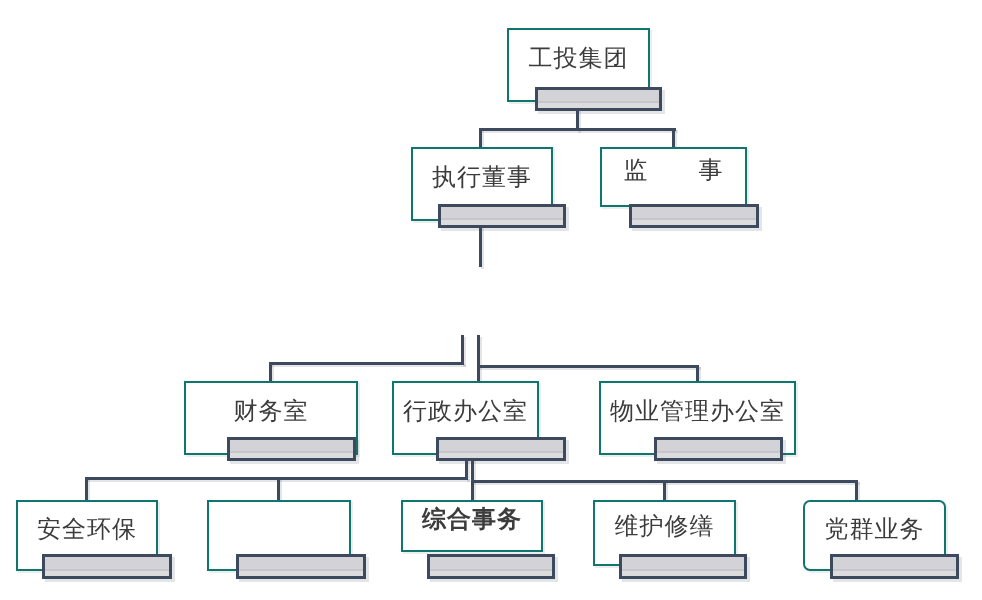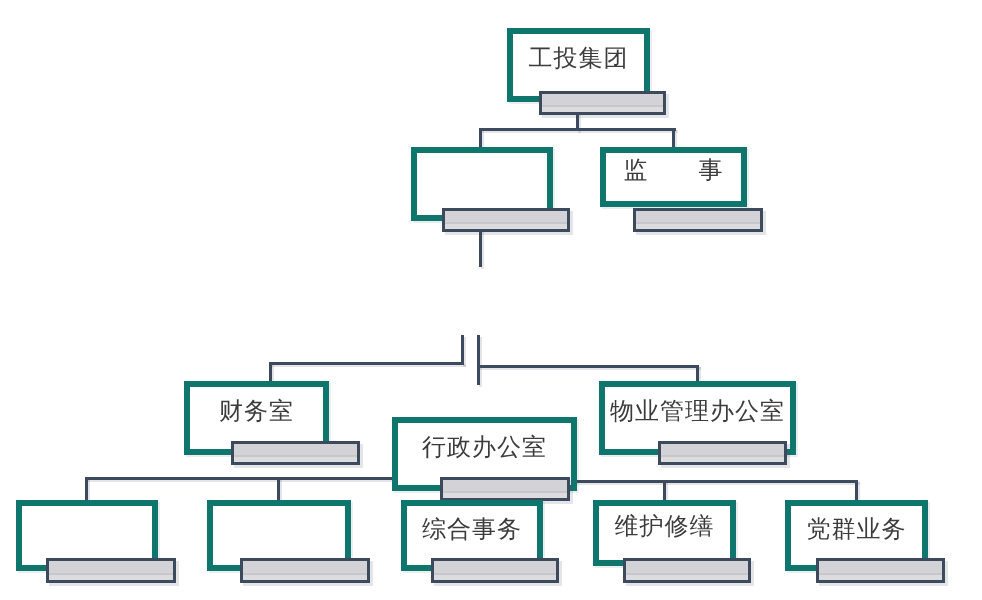--- a/index.html
+++ b/index.html
@@ -21,21 +21,21 @@
     background: #3d4a5e;
     box-shadow: 2px 2px 0 rgba(61, 74, 94, 0.14);
   }
   .vline { width: 3px; }
   .hline { height: 3px; }
   
   .node {
     position: absolute;
     box-sizing: border-box;
     background: #ffffff;
-    border: 6px solid #0f766e;
+    border: 2px solid #0f766e;
     box-shadow: 2px 2px 0 rgba(61, 74, 94, 0.10);
   }
   .node-label {
     position: absolute;
     left: 0;
     right: 0;
     top: 0;
     bottom: 14px;
     display: flex;
     align-items: center;
@@ -84,53 +84,55 @@
   <div class="hline" style="left:471px; top:480px; width:387px;"></div>
   <div class="vline" style="left:663px; top:480px; height:23px;"></div>
   <div class="vline" style="left:855px; top:480px; height:23px;"></div>
 
   <div class="node" style="left:507px; top:28px; width:143px; height:74px;">
     <span class="node-label">工投集团</span>
     <div class="tray" style="left:26px; top:57px; width:127px; height:24px;"></div>
   </div>
 
   <div class="node" style="left:411px; top:147px; width:142px; height:74px;">
+    <span class="node-label">执行董事</span>
     <div class="tray" style="left:25px; top:55px; width:128px; height:24px;"></div>
   </div>
   <div class="node" style="left:600px; top:147px; width:147px; height:60px;">
     <span class="node-label">监　　事</span>
     <div class="tray" style="left:27px; top:55px; width:130px; height:24px;"></div>
   </div>
 
 
-  <div class="node" style="left:184px; top:381px; width:145px; height:74px;">
+  <div class="node" style="left:184px; top:381px; width:174px; height:74px;">
     <span class="node-label">财务室</span>
     <div class="tray" style="left:41px; top:54px; width:129px; height:24px;"></div>
   </div>
-  <div class="node" style="left:392px; top:381px; width:185px; height:74px;margin-top:36px;">
+  <div class="node" style="left:392px; top:381px; width:147px; height:74px;">
     <span class="node-label">行政办公室</span>
     <div class="tray" style="left:42px; top:54px; width:130px; height:24px;"></div>
   </div>
   <div class="node" style="left:599px; top:381px; width:197px; height:74px;font-family:Liberation Serif, serif;">
     <span class="node-label">物业管理办公室</span>
     <div class="tray" style="left:53px; top:54px; width:129px; height:24px;"></div>
   </div>
 
   <div class="node" style="left:16px; top:500px; width:142px; height:71px;">
+    <span class="node-label">安全环保</span>
     <div class="tray" style="left:24px; top:52px; width:130px; height:25px;"></div>
   </div>
   <div class="node" style="left:207px; top:500px; width:144px; height:71px;">
     <div class="tray" style="left:27px; top:52px; width:130px; height:25px;"></div>
   </div>
-  <div class="node" style="left:401px; top:500px; width:142px; height:71px;">
+  <div class="node" style="left:401px; top:500px; width:142px; height:52px;font-weight:bold;">
     <span class="node-label">综合事务</span>
     <div class="tray" style="left:24px; top:52px; width:128px; height:25px;"></div>
   </div>
   <div class="node" style="left:593px; top:500px; width:143px; height:66px;">
     <span class="node-label">维护修缮</span>
     <div class="tray" style="left:24px; top:52px; width:128px; height:25px;"></div>
   </div>
-  <div class="node" style="left:785px; top:500px; width:143px; height:71px;">
+  <div class="node" style="left:803px; top:500px; width:143px; height:71px;border-radius:7px;">
     <span class="node-label">党群业务</span>
     <div class="tray" style="left:25px; top:52px; width:129px; height:25px;"></div>
   </div>
 
 </div>
 
 </body></html>

